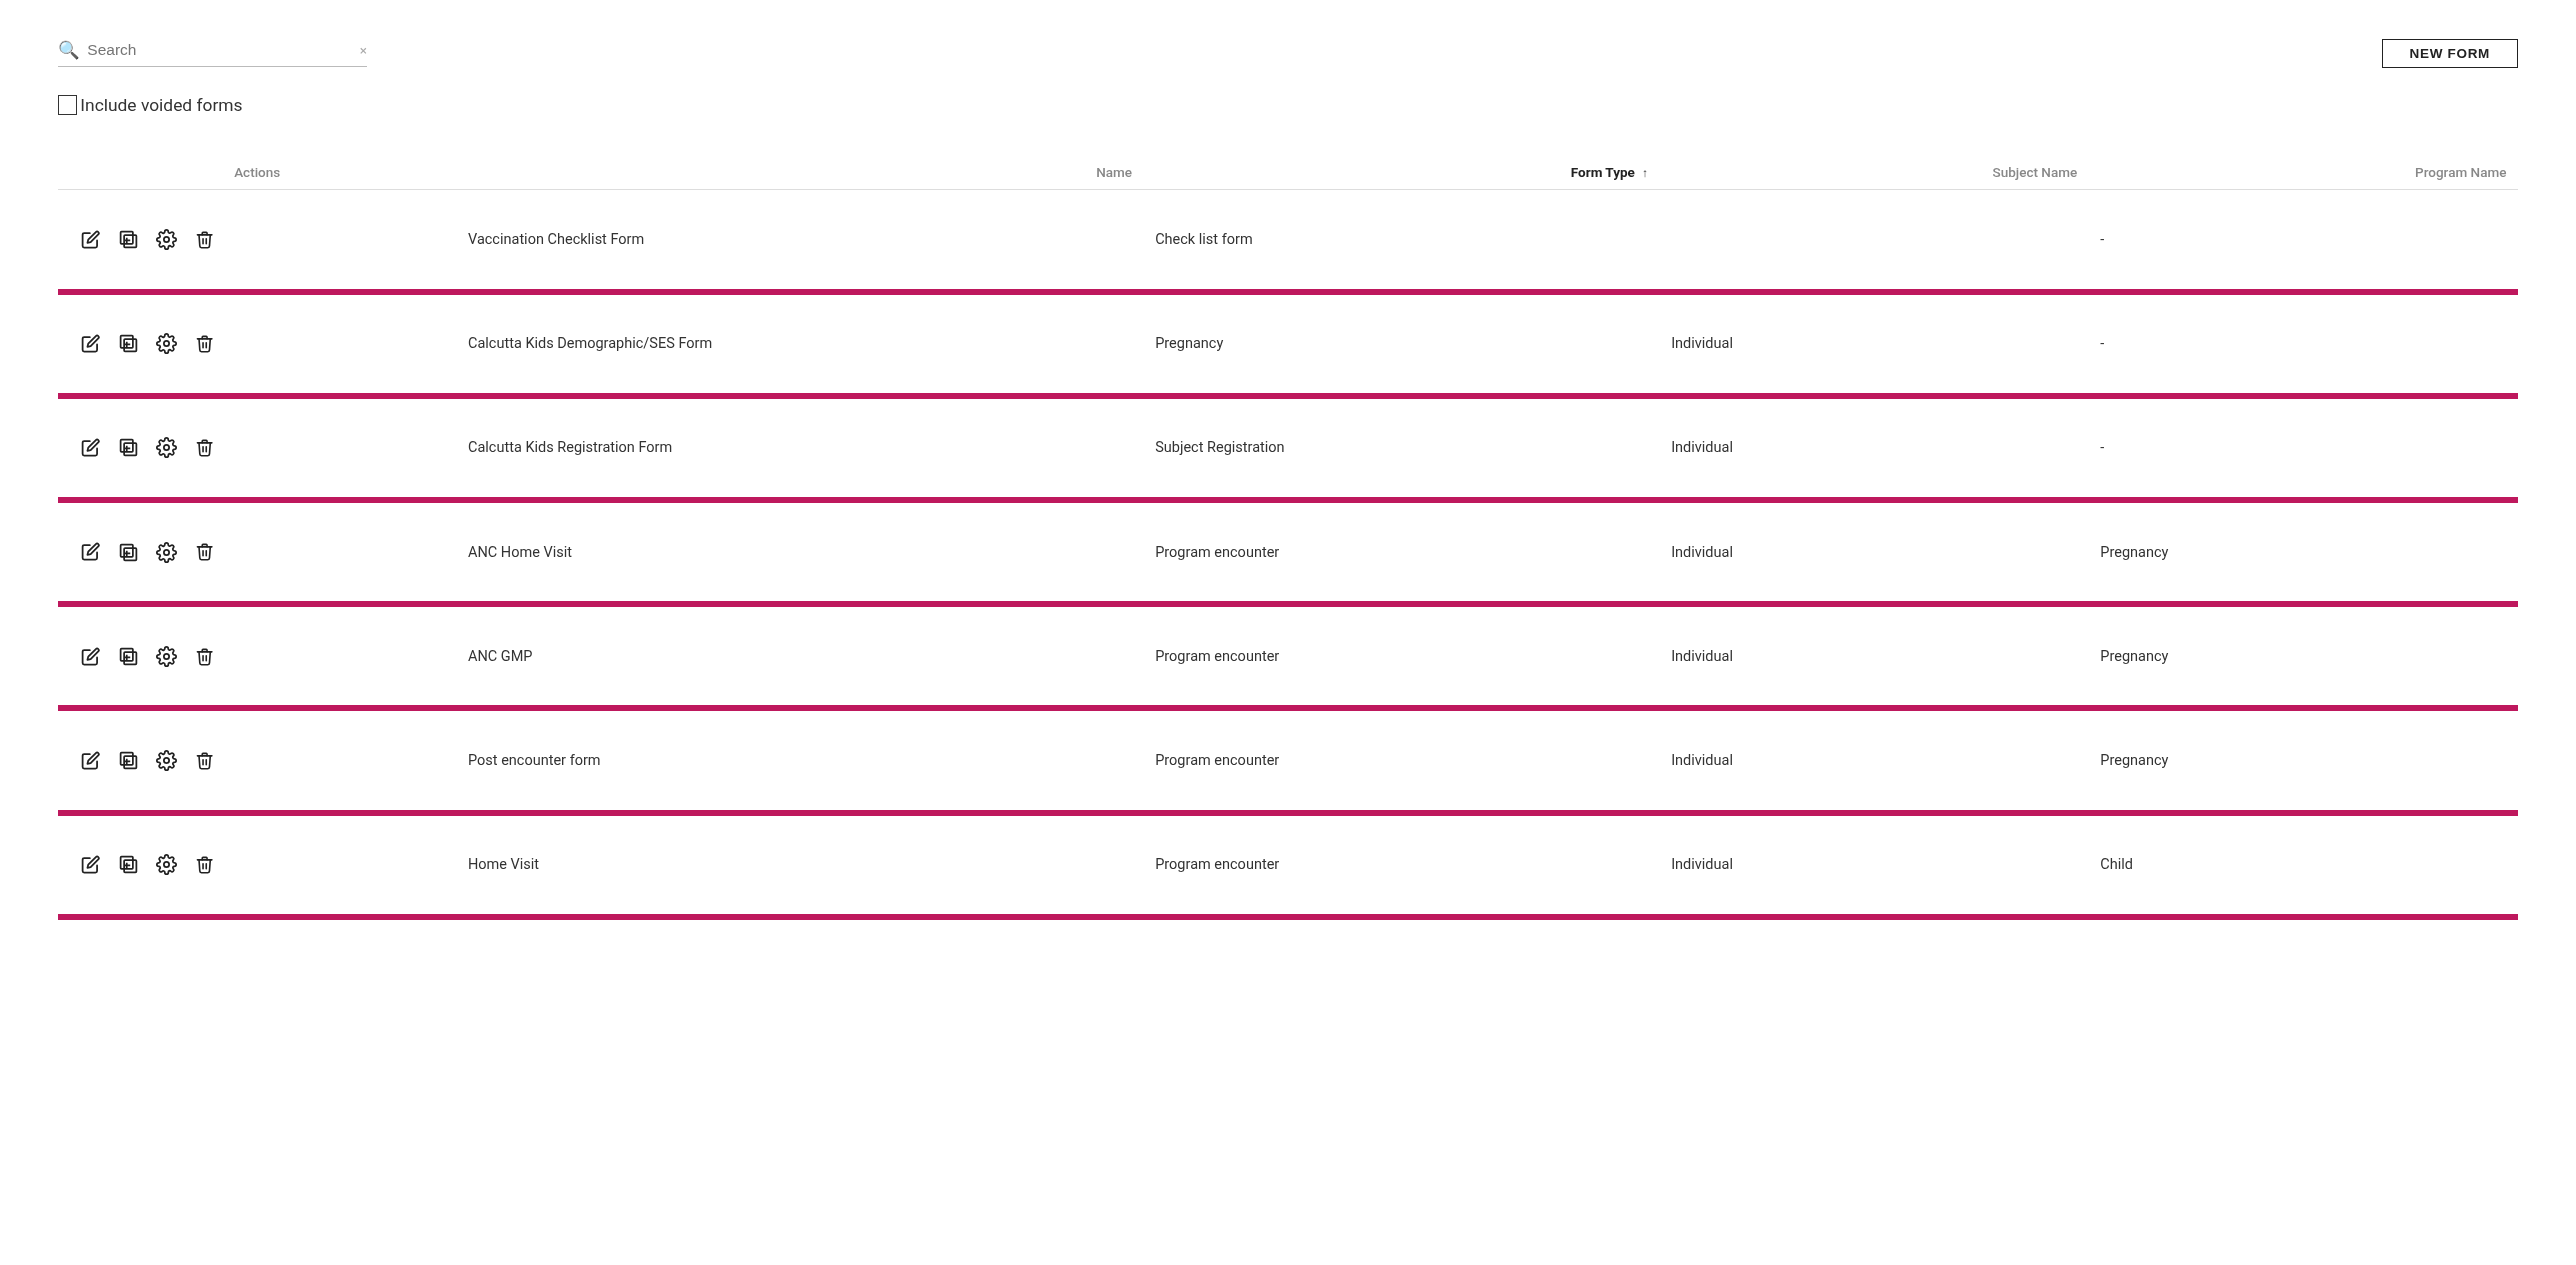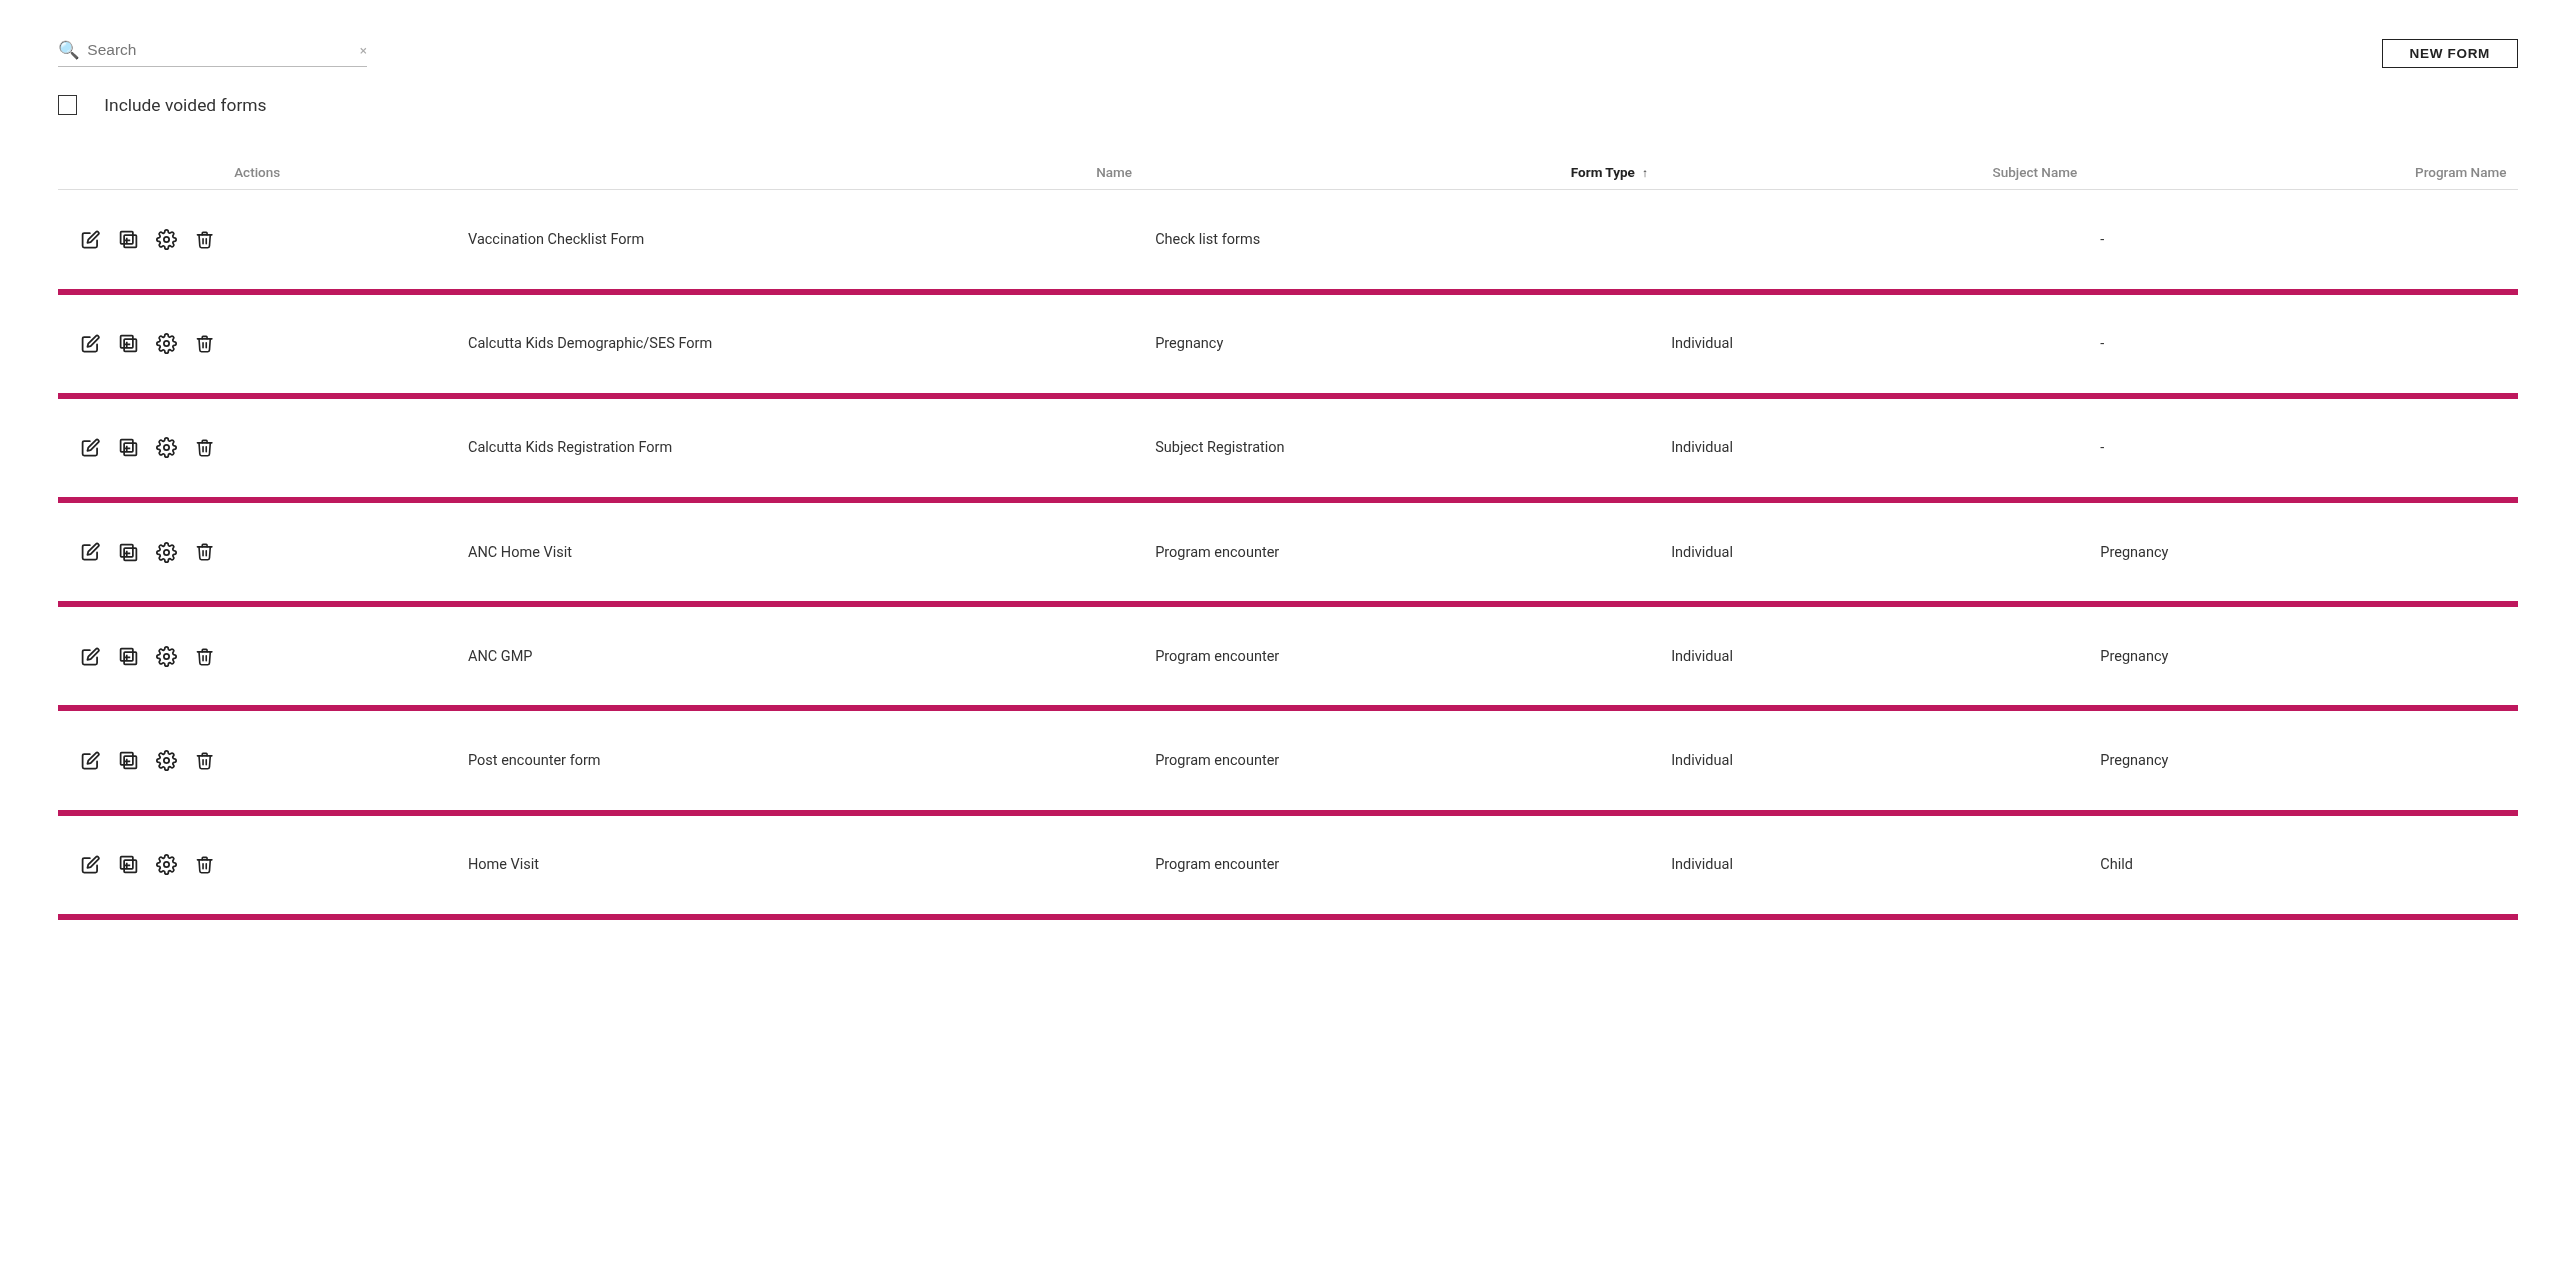--- a/index.html
+++ b/index.html
@@ -66,21 +66,21 @@
       font-weight: 700;
       letter-spacing: 0.05em;
       padding: 6px 27px;
       cursor: pointer;
       text-transform: uppercase;
     }
 
     .include-voided {
       display: flex;
       align-items: center;
-      gap: 27px;
+      gap: 3px;
       margin-bottom: 39px;
     }
 
     .checkbox {
       width: 19.3px;
       height: 19.3px;
       border: 1.9px solid #333;
       background: #fff;
       cursor: pointer;
       flex-shrink: 0;
@@ -230,21 +230,21 @@
             <polyline points="3 6 5 6 21 6"></polyline>
             <path d="M19 6l-1 14a2 2 0 0 1-2 2H8a2 2 0 0 1-2-2L5 6"></path>
             <path d="M10 11v6"></path>
             <path d="M14 11v6"></path>
             <path d="M9 6V4a1 1 0 0 1 1-1h4a1 1 0 0 1 1 1v2"></path>
           </svg>
         </span>
       </div>
     </td>
           <td>Vaccination Checklist Form</td>
-          <td>Check list forms</td>
+          <td>Check list form</td>
           <td></td>
           <td>-</td>
         </tr>
         <tr>
           <td>
       <div class="actions-cell">
         <span class="action-icon" title="Edit">
           <svg xmlns="http://www.w3.org/2000/svg" width="19.3" height="19.3" viewBox="0 0 24 24" fill="none" stroke="#222" stroke-width="2.2" stroke-linecap="round" stroke-linejoin="round">
             <path d="M11 4H4a2 2 0 0 0-2 2v14a2 2 0 0 0 2 2h14a2 2 0 0 0 2-2v-7"></path>
             <path d="M18.5 2.5a2.121 2.121 0 0 1 3 3L12 15l-4 1 1-4 9.5-9.5z"></path>

